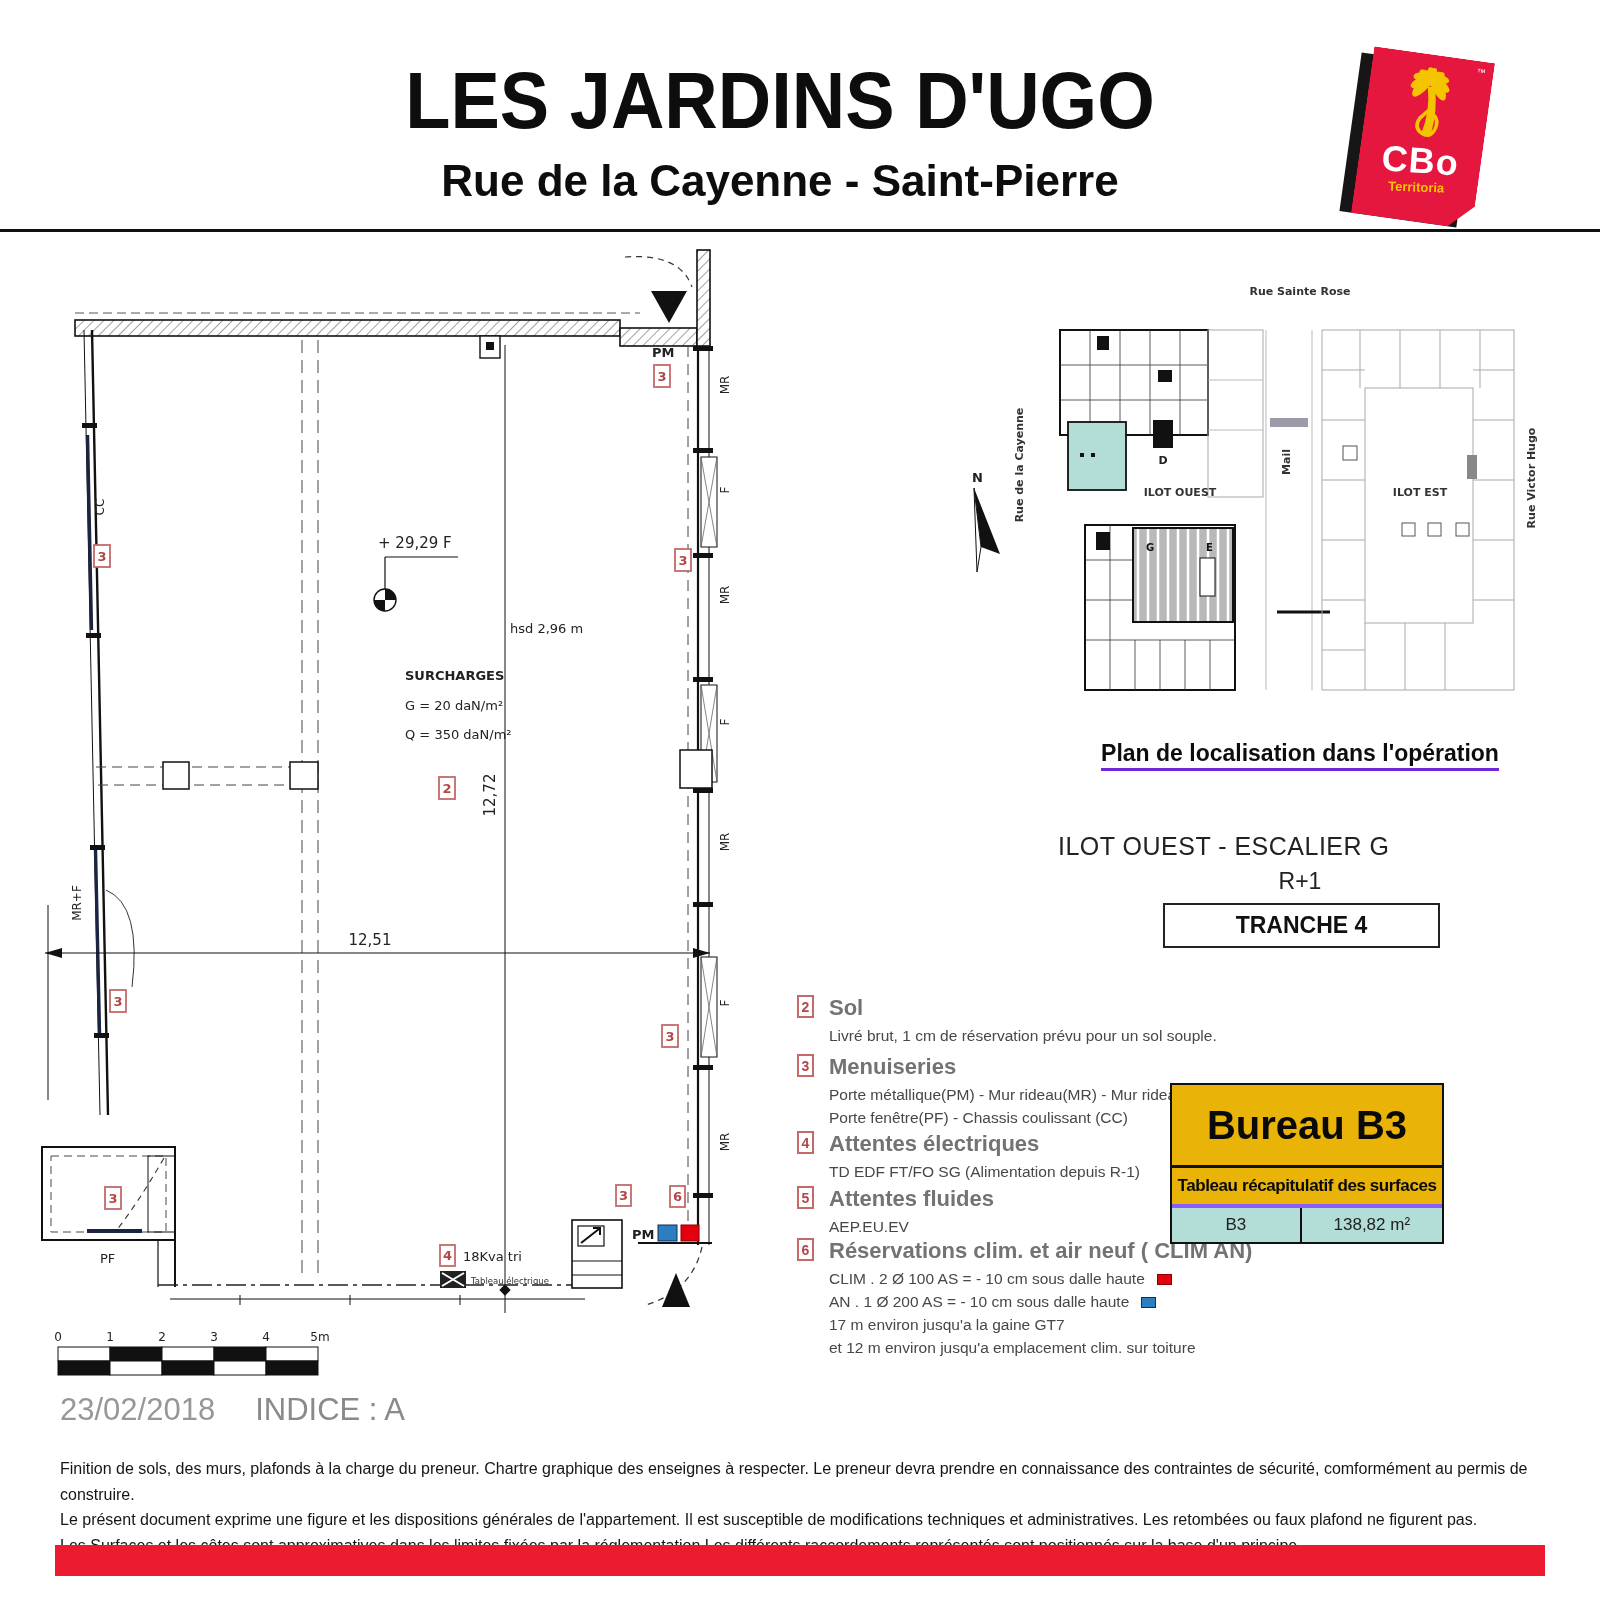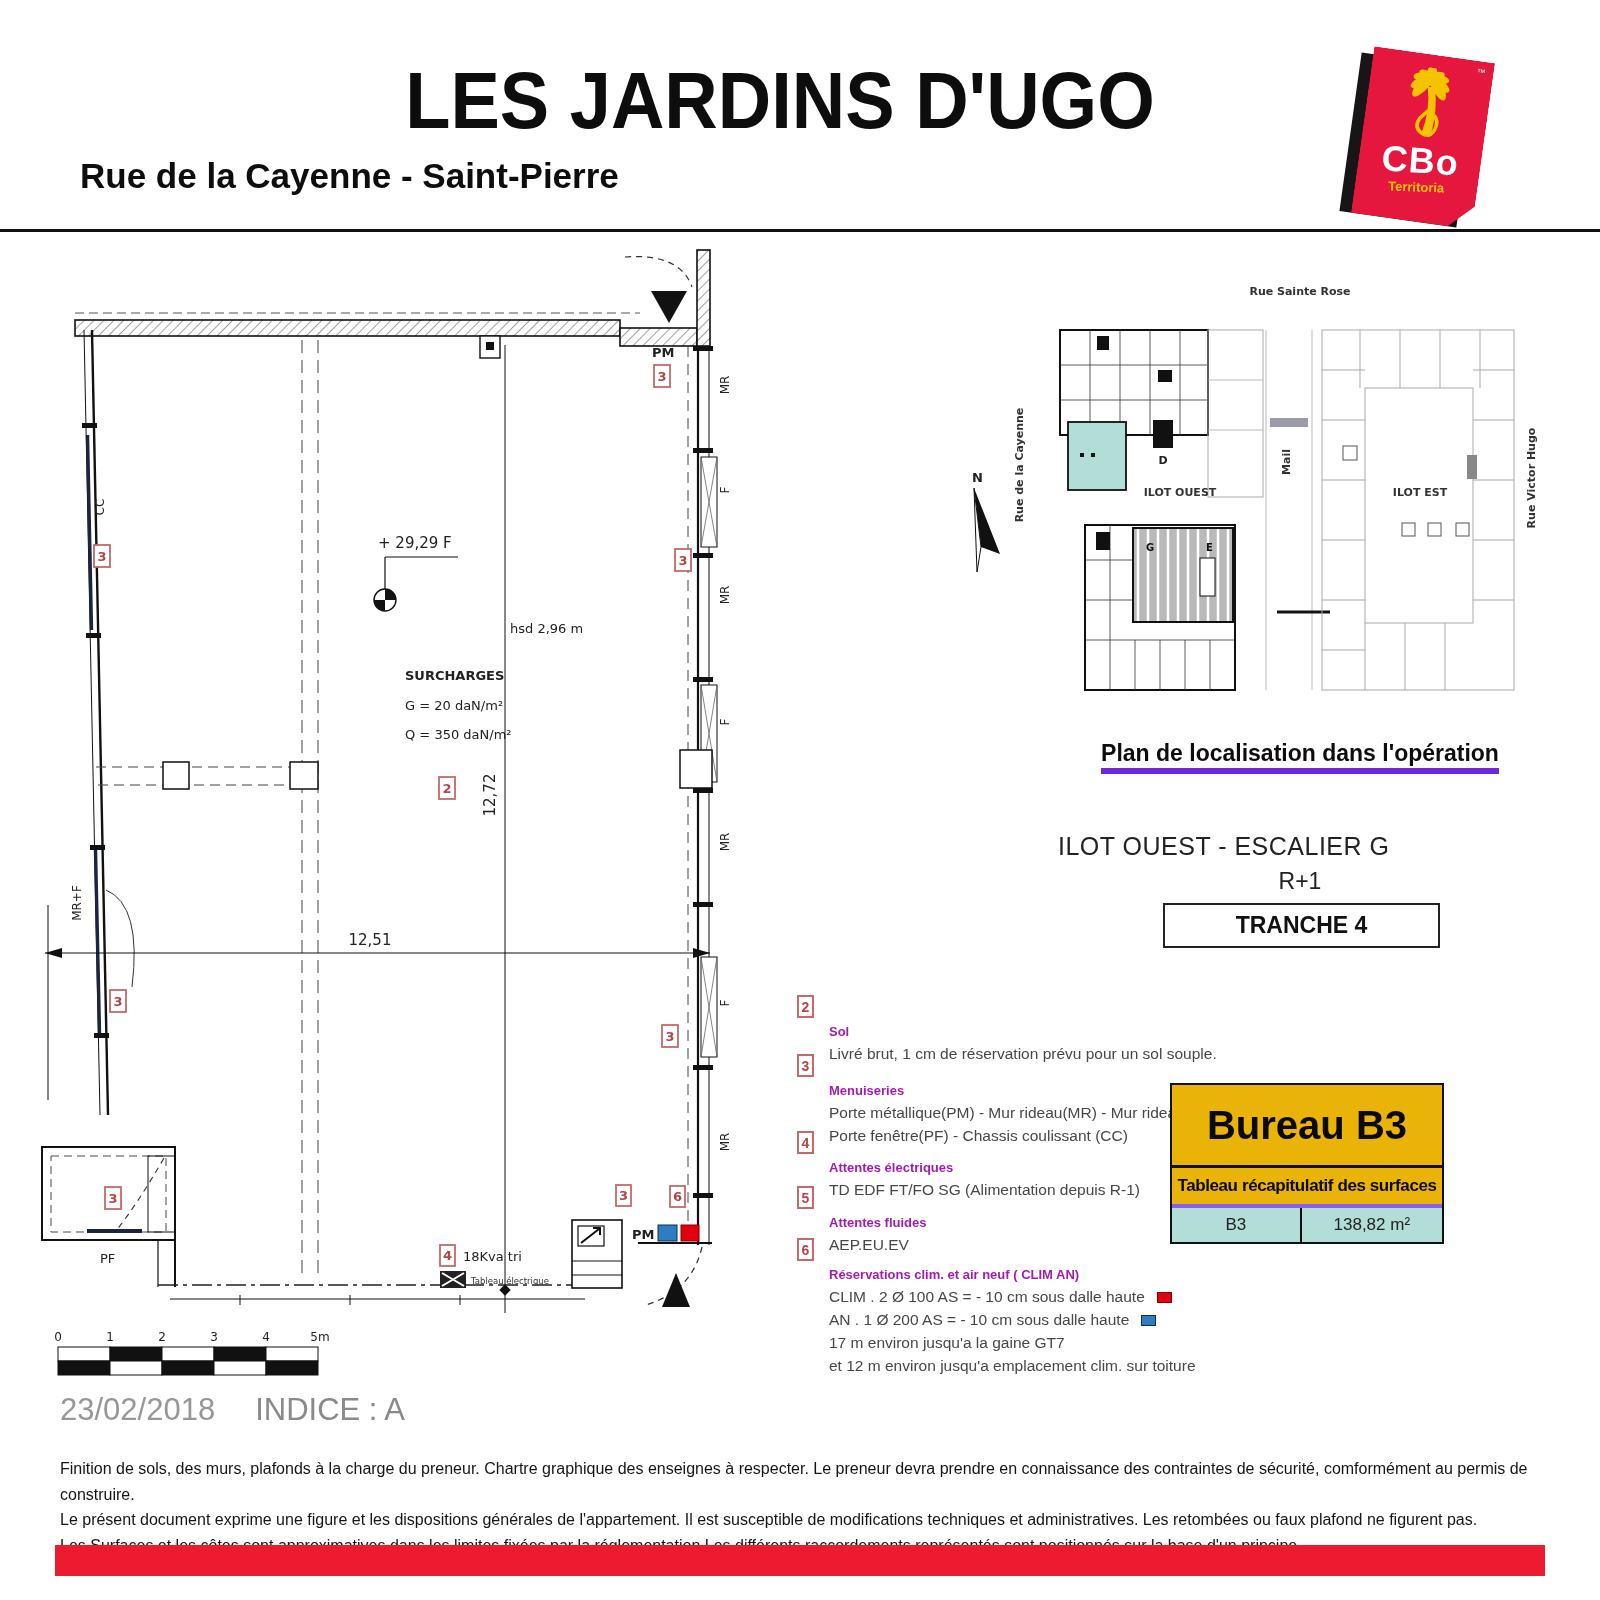--- a/index.html
+++ b/index.html
@@ -6,45 +6,45 @@
     --accent-red:#ed1b2f; --logo-red:#e5173f; --teal:#b2ded7;
     --marker:#b04848; --marker-border:#c46a6a; --clim-red:#e3000f; --an-blue:#2d7dc1;
   }
   *{margin:0;padding:0;box-sizing:border-box;}
   html,body{width:1600px;height:1600px;background:#fff;font-family:"Liberation Sans",sans-serif;color:#111;}
   .page{position:relative;width:1600px;height:1600px;overflow:hidden;background:#fff;}
   .abs{position:absolute;}
 
   
   .title{left:80px;top:58px;width:1400px;text-align:center;font-size:74px;font-weight:bold;letter-spacing:0px;color:#0d0d0d;transform:scaleY(1.08);}
-  .subtitle{left:80px;top:156px;width:1400px;text-align:left;font-size:35px;font-weight:bold;color:#0d0d0d;}
+  .subtitle{left:80px;top:156px;width:1400px;text-align:center;font-size:44px;font-weight:bold;color:#0d0d0d;}
   .header-rule{left:0;top:229px;width:1600px;height:3px;background:#111;}
 
   
   .logo{left:1344px;top:48px;width:170px;height:185px;}
   .logo-spine{position:absolute;left:6px;top:12px;width:118px;height:160px;background:#161616;transform:rotate(8deg);}
   .logo-card{position:absolute;left:18px;top:6px;width:122px;height:168px;background:var(--logo-red);transform:rotate(8deg);
     clip-path:polygon(0 0,100% 0,100% 86%,80% 100%,0 100%);display:flex;flex-direction:column;align-items:center;}
   .logo-cbo{font-size:36px;font-weight:800;color:#fff;margin-top:86px;letter-spacing:1px;transform:rotate(-4deg);}
   .logo-terr{font-size:13px;font-weight:bold;color:#f5c400;transform:rotate(-6deg);margin-top:-2px;}
   .logo-tm{position:absolute;right:8px;top:6px;color:#fff;font-size:9px;}
 
   
   .loc-caption{left:1050px;top:740px;width:500px;text-align:center;font-size:23px;font-weight:bold;color:#0d0d0d;}
-  .loc-caption span{border-bottom:6px solid #6d28d9;padding-bottom:2px;}
+  .loc-caption span{border-bottom:3px solid #6d28d9;padding-bottom:2px;}
   .info-escalier{left:1058px;top:832px;width:500px;text-align:left;font-size:25px;color:#222;letter-spacing:0.5px;}
   .info-niveau{left:1050px;top:868px;width:500px;text-align:center;font-size:23px;color:#222;}
   .tranche-box{left:1163px;top:903px;width:277px;height:45px;border:2px solid #222;display:flex;align-items:center;justify-content:center;font-size:23px;font-weight:bold;color:#111;}
 
   
   .lg-item{display:flex;align-items:flex-start;}
   .lg-num{width:17px;height:23px;border:2px solid var(--marker-border);color:var(--marker);font-size:14px;font-weight:bold;
     display:flex;align-items:center;justify-content:center;margin-right:15px;flex:none;background:#fff;}
   .lg-col{display:flex;flex-direction:column;}
-  .lg-title{font-size:13px;font-weight:bold;color:#a21caf;margin-bottom:3px;margin-top:29px;}
+  .lg-title{font-size:22px;font-weight:bold;color:#737373;margin-bottom:3px;}
   .lg-line{font-size:15.5px;color:#474747;line-height:23px;}
   .swatch{display:inline-block;width:15px;height:11px;margin-left:12px;vertical-align:middle;border:1px solid #222;}
   .swatch.red{background:var(--clim-red);border-color:#8d0000;}
   .swatch.blue{background:var(--an-blue);border-color:#10304d;}
 
   
   .surface-box{left:1170px;top:1083px;width:274px;border:2px solid #111;background:#eab308;}
   .sb-title{height:83px;display:flex;align-items:center;justify-content:center;font-size:40px;font-weight:bold;border-bottom:3px solid #111;color:#0a0a0a;}
   .sb-header{height:40px;display:flex;align-items:center;justify-content:center;font-size:17px;font-weight:bold;border-bottom:4px solid #8b5cf6;letter-spacing:-0.4px;color:#0a0a0a;}
   .sb-row{display:flex;height:34px;}

